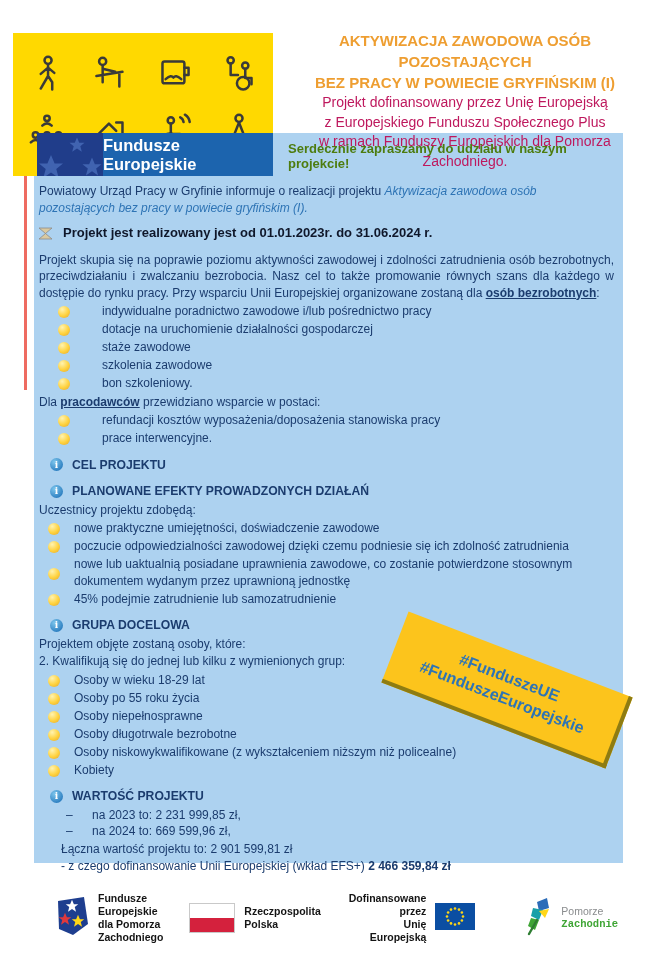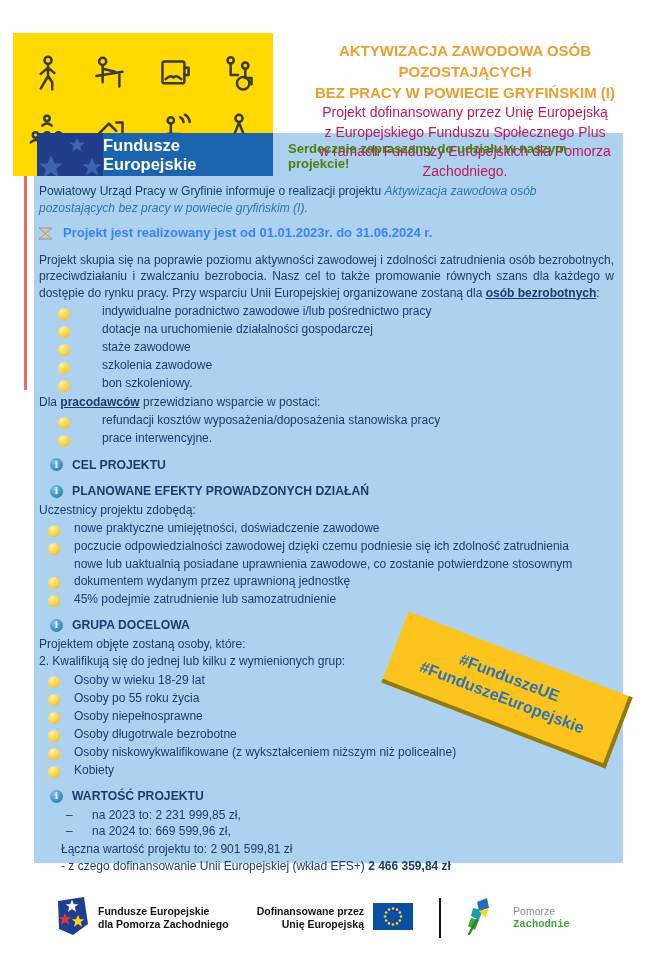--- a/index.html
+++ b/index.html
@@ -5,40 +5,40 @@
   html,body{margin:0;padding:0;background:#e9e9e9;}
   .page{position:relative;width:657px;height:953px;background:#ffffff;overflow:hidden;
         font-family:"Liberation Sans",sans-serif;color:#1B3C6E;}
   
   .yellow-box{position:absolute;left:13px;top:33px;width:260px;height:143px;background:#FFD900;
               display:flex;flex-direction:column;justify-content:center;gap:10px;padding:6px 0;box-sizing:border-box;z-index:3;}
   .icon-row{display:flex;justify-content:center;gap:16px;}
   .picto{width:48px;height:48px;}
   .picto svg{width:100%;height:100%;stroke:#3A3A39;fill:none;stroke-width:2.4;stroke-linecap:round;stroke-linejoin:round;}
   
-  .header-text{position:absolute;left:278px;top:40px;width:374px;text-align:center;z-index:2;}
+  .header-text{position:absolute;left:278px;top:30px;width:374px;text-align:center;z-index:2;}
   .title-line{color:#EE9E31;font-weight:bold;font-size:15px;line-height:21px;}
   .subtitle-line{color:#be185d;font-size:14px;line-height:19.5px;}
   
   .light-blue-bg{position:absolute;left:34px;top:133px;width:589px;height:730px;background:#ADD2F0;z-index:1;}
   .fe-bar{position:absolute;left:37px;top:133px;height:43px;display:flex;z-index:4;}
   .fe-stars{width:66px;height:43px;background:#203D8A;overflow:hidden;position:relative;}
   .fe-label{width:170px;height:43px;background:#1C64AE;color:#ffffff;font-weight:bold;font-size:16.5px;
             display:flex;align-items:center;justify-content:center;}
   .invite{position:absolute;left:288px;top:141px;width:330px;z-index:4;color:#4d7c0f;font-weight:bold;font-size:13px;}
   .red-line{position:absolute;left:24px;top:176px;width:3px;height:214px;background:#EE6B61;z-index:2;}
   
   .content{position:absolute;left:38px;top:182px;width:577px;z-index:2;font-size:12px;line-height:16.5px;}
   .content p{margin:1px;}
   .intro-italic{color:#2E74B5;font-style:italic;}
-  .realization{display:flex;align-items:center;gap:10px;margin:9px 0 10px 0;font-weight:bold;font-size:13px;color:#3b82f6;}
+  .realization{display:flex;align-items:center;gap:10px;margin:9px 0 10px 0;font-weight:bold;font-size:13px;color:#0f172a;}
   .justified{text-align:justify;}
   .bold-underline{font-weight:bold;text-decoration:underline;}
   ul.blist{list-style:none;margin:2px 0;padding:0;}
-  ul.blist li{display:flex;align-items:flex-end;margin:0 0 1.5px 0;}
+  ul.blist li{display:flex;align-items:center;margin:0 0 1.5px 0;}
   .dot{width:12px;height:12px;border-radius:50%;flex:0 0 12px;margin-top:2px;
        background:radial-gradient(circle at 35% 28%,#FFF3B0,#FFD23E 55%,#E2A52F);}
   .ul-wide li{padding-left:20px;}
   .ul-wide .dot{margin-right:32px;}
   .ul-narrow li{padding-left:10px;}
   .ul-narrow .dot{margin-right:14px;}
   .sec-head{display:flex;align-items:center;gap:9px;font-weight:bold;color:#1B3C6E;margin:10px 0 2px 12px;font-size:12.2px;}
   .info-icon{width:13px;height:13px;border-radius:50%;color:#fff;font-size:9px;font-weight:bold;
              display:flex;align-items:center;justify-content:center;flex:0 0 13px;
              background:radial-gradient(circle at 35% 30%,#7CC5EC,#2D7FC1 75%);font-family:"DejaVu Serif",serif;}
@@ -309,20 +309,30 @@
           <polygon transform="translate(10,23) scale(1.25)" points="0,-5 1.5,-1.5 5,-1.5 2.2,0.8 3.2,4.5 0,2.3 -3.2,4.5 -2.2,0.8 -5,-1.5 -1.5,-1.5" fill="#E0393D"></polygon>
           <polygon transform="translate(23,25) scale(1.25)" points="0,-5 1.5,-1.5 5,-1.5 2.2,0.8 3.2,4.5 0,2.3 -3.2,4.5 -2.2,0.8 -5,-1.5 -1.5,-1.5" fill="#FFD617"></polygon>
         </svg>
       </span>
       <div class="f-text" style="margin-left:9px;">
         <div>Fundusze Europejskie</div>
         <div>dla Pomorza Zachodniego</div>
       </div>
     </div>
 
+    <div class="f-item" style="margin-left:26px;">
+      <span class="pl-flag">
+          <span class="pl-white"></span>
+          <span class="pl-red"></span>
+        </span>
+      <div class="f-text" style="margin-left:9px;">
+        <div>Rzeczpospolita</div>
+        <div>Polska</div>
+      </div>
+    </div>
 
     <div class="f-item" style="margin-left:28px;">
       <div class="f-text right-align">
         <div>Dofinansowane przez</div>
         <div>Unię Europejską</div>
       </div>
       <span style="margin-left:9px;">
         <svg width="40" height="27" viewBox="0 0 40 27">
           <rect width="40" height="27" fill="#0B4EA2"></rect>
           <g fill="#FFD617">
@@ -348,20 +358,20 @@
     <div class="f-item">
       <span>
         <svg width="30" height="40" viewBox="0 0 30 40">
           <polygon points="14,6 24,2 26,12 16,15" fill="#2B6CB8"></polygon>
           <polygon points="10,12 20,14 16,24 8,20" fill="#19A0A8"></polygon>
           <polygon points="16,15 26,13 22,22" fill="#FFD617"></polygon>
           <polygon points="8,22 16,24 12,34 5,30" fill="#3FA535"></polygon>
           <path d="M6 38 L14 24" stroke="#2E7D32" stroke-width="2.4" fill="none" stroke-linecap="round"></path>
         </svg>
       </span>
-      <div class="f-text" style="margin-left:20px;">
+      <div class="f-text" style="margin-left:8px;">
         <div class="pz-pomorze">Pomorze</div>
         <div class="pz-zachodnie">Zachodnie</div>
       </div>
     </div>
 
   </div>
 </div>
 
 </body></html>

